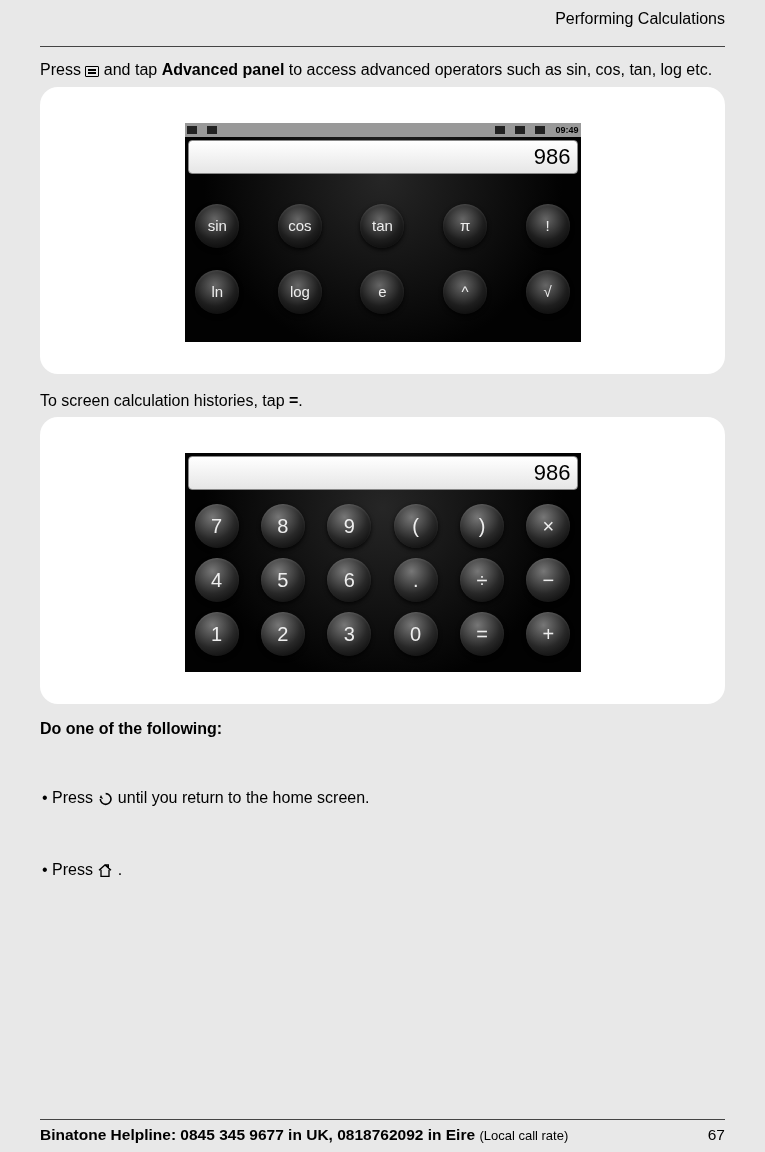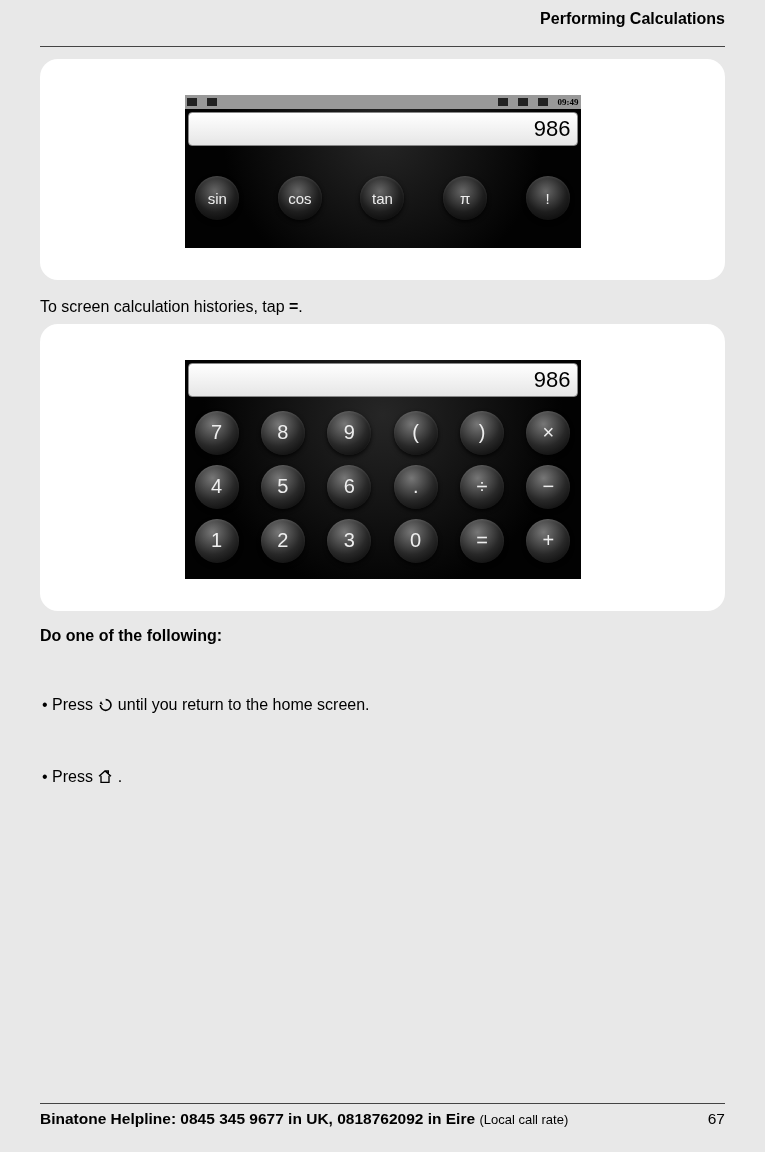--- a/index.html
+++ b/index.html
@@ -10,21 +10,21 @@
     font-family: Arial, Helvetica, sans-serif;
     color: #000;
     font-size: 16px;
     position: relative;
   }
   .page {
     padding: 10px 40px 0 40px;
   }
   .header {
     text-align: right;
-    font-weight: bold;
+    font-weight: normal;
     font-size: 16px;
     padding: 0 0 18px 0;
   }
   .hr { border-top: 1px solid #444; margin-bottom: 12px; }
   .para { font-size: 16px; line-height: 1.35; margin: 0 0 6px 0; }
   .bold { font-weight: bold; }
 
   .figure-card {
     background: #fff;
     border-radius: 18px;
@@ -44,21 +44,21 @@
     height: 14px;
     background: #999;
     display: flex;
     justify-content: space-between;
     align-items: center;
     padding: 0 2px;
     font-size: 9px;
     color: #000;
     font-weight: bold;
   }
-  .status-left, .status-right { display: flex; gap: 10px; align-items: center; font-family: Liberation Serif, serif; }
+  .status-left, .status-right { display: flex; gap: 10px; align-items: center; }
   .sb-icon {
     width: 10px; height: 8px; background: #222; display: inline-block;
   }
   .calc-display {
     margin: 3px 3px 4px 3px;
     height: 34px;
     background: linear-gradient(#fff, #e6e6e6);
     border: 1px solid #888;
     border-radius: 4px;
     display: flex;
@@ -119,34 +119,37 @@
     content: ""; position: absolute; left: 2px; right: 2px; height: 1.5px; background: #000;
   }
   .menu-icon::before { top: 2px; }
   .menu-icon::after { bottom: 2px; }
   .menu-mid { position: absolute; left: 2px; right: 2px; top: 4.5px; height: 1.5px; background: #000; }
 
   .back-icon svg, .home-icon svg { width: 16px; height: 16px; vertical-align: -3px; }
 
   .footer {
     position: absolute;
-    bottom: 24px;
+    bottom: 8px;
     left: 40px; right: 40px;
   }
   .footer-hr { border-top: 1px solid #444; margin-bottom: 6px; }
   .footer-row { display: flex; justify-content: space-between; font-size: 15.5px; }
   .footer-row .small { font-size: 13px; }
 </style>
 </head>
 <body>
 
 <div class="page">
   <div class="header">Performing Calculations</div>
   <div class="hr"></div>
 
+  <p class="para">
+    <span>Press </span><span class="menu-icon"><span class="menu-mid"></span></span><span> and tap </span><span class="bold">Advanced panel</span><span> to access advanced operators such as sin, cos, tan, log etc.</span>
+  </p>
 
   <div class="figure-card">
     <div class="phone adv">
       <div class="statusbar">
         <span class="status-left">
           <span class="sb-icon"></span>
           <span class="sb-icon"></span>
         </span>
         <span class="status-right">
           <span class="sb-icon"></span>
@@ -156,20 +159,27 @@
         </span>
       </div>
       <div class="calc-display">986</div>
       <div class="key-grid" id="adv-grid">
           <div class="key-row">
             <div class="key">sin</div>
             <div class="key">cos</div>
             <div class="key">tan</div>
             <div class="key">π</div>
             <div class="key">!</div>
+          </div>
+          <div class="key-row">
+            <div class="key">ln</div>
+            <div class="key">log</div>
+            <div class="key">e</div>
+            <div class="key">^</div>
+            <div class="key">√</div>
           </div>
         </div>
     </div>
   </div>
 
   <p class="para">
     <span>To screen calculation histories, tap </span><span class="bold">=</span><span>.</span>
   </p>
 
   <div class="figure-card">

